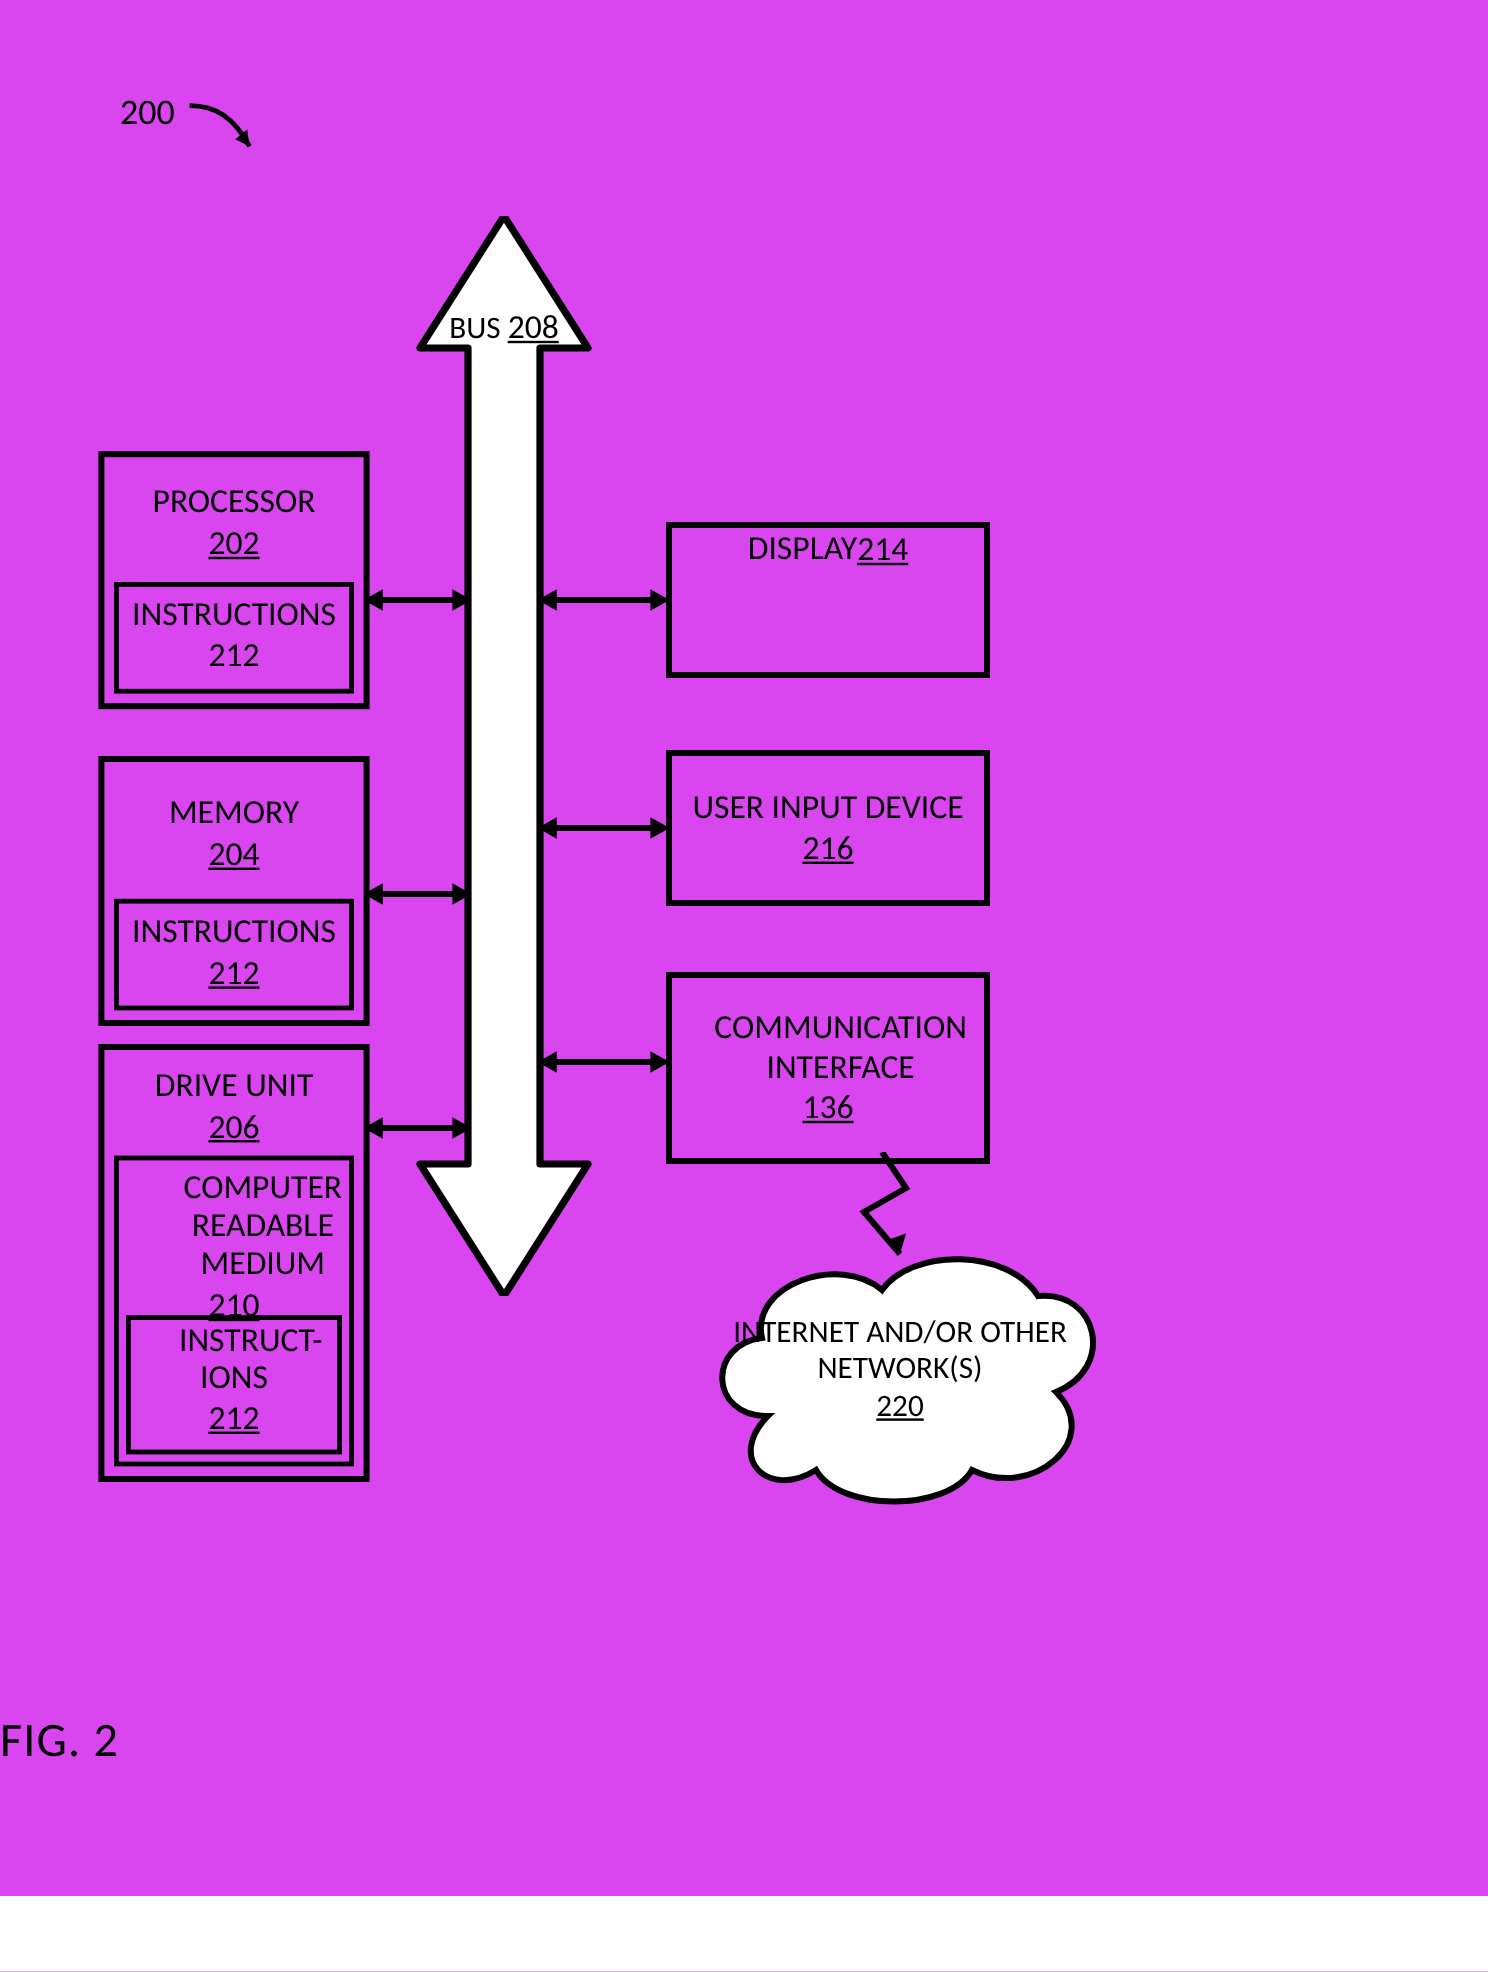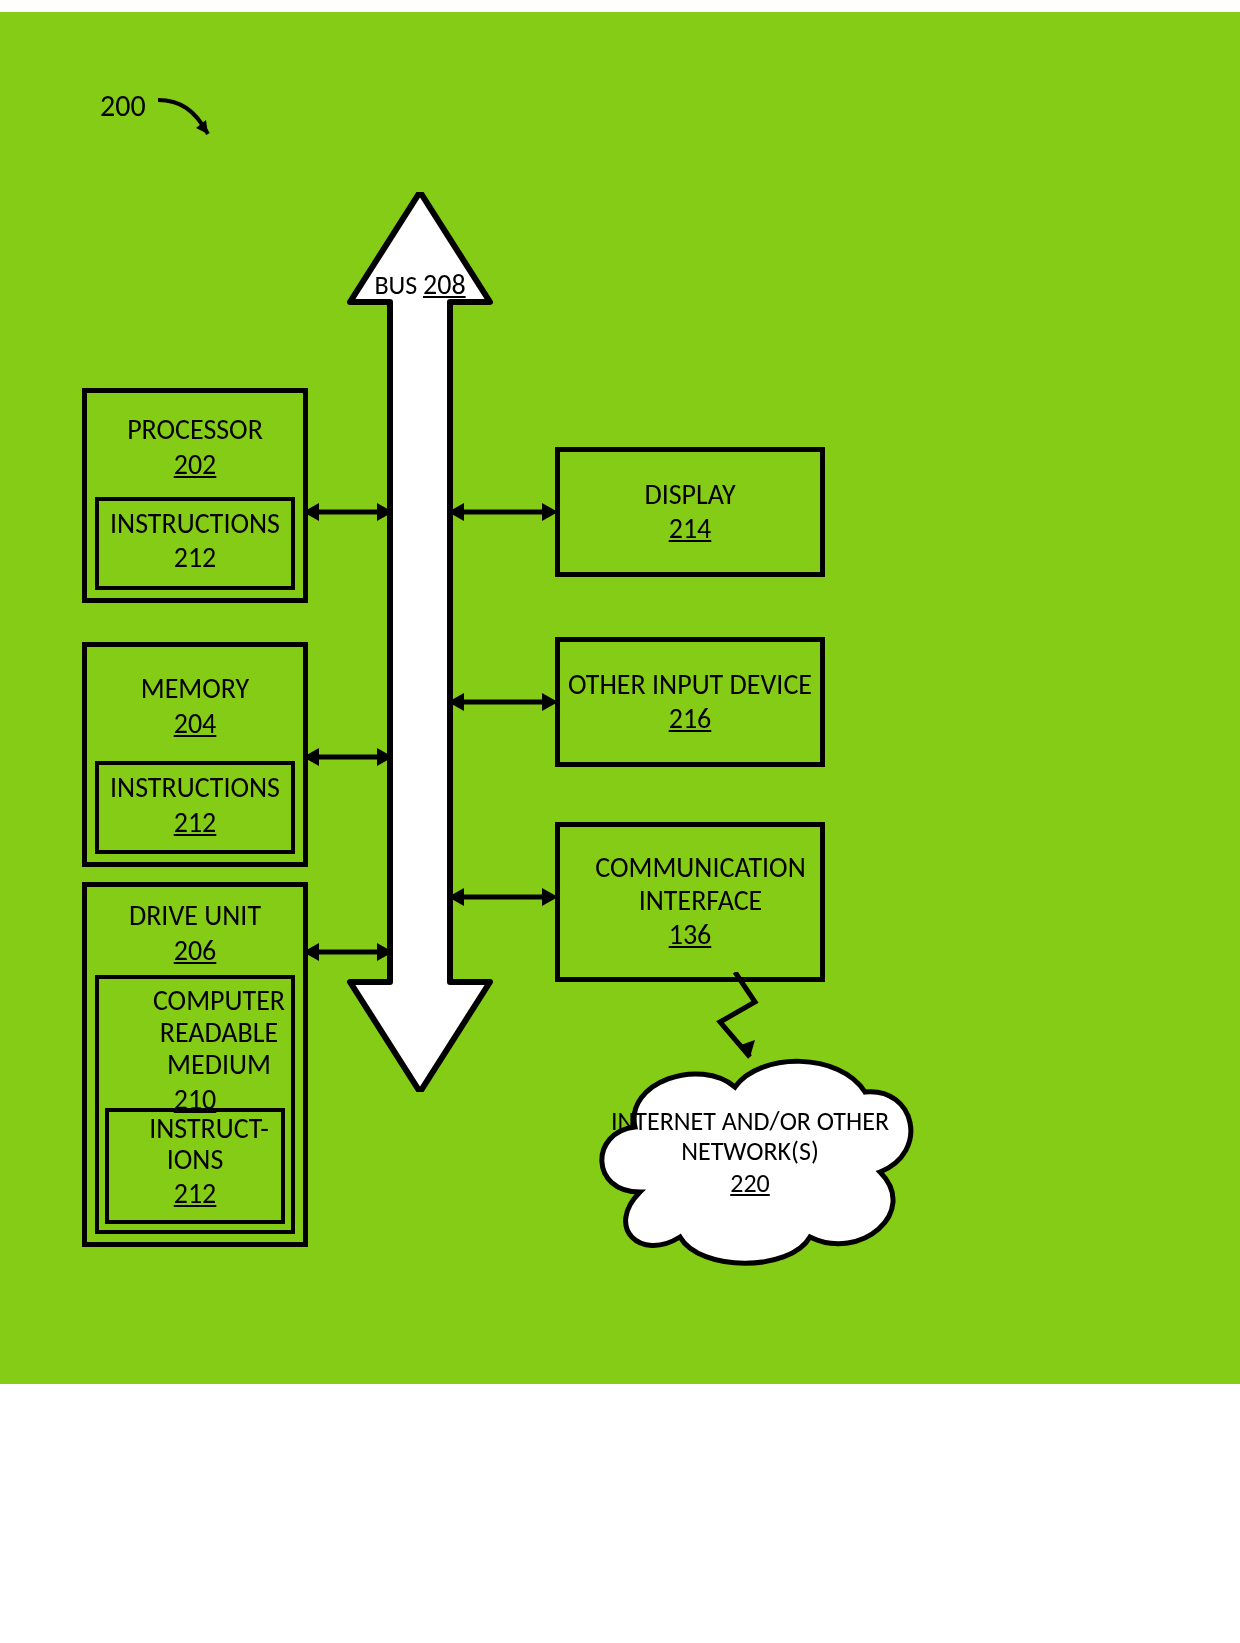--- a/index.html
+++ b/index.html
@@ -5,23 +5,22 @@
   html, body {
     margin: 0;
     padding: 0;
     background: #ffffff;
     font-family: "Calibri", "Arial", sans-serif;
     color: #000;
   }
   .page {
     position: relative;
     width: 1240px;
-    height: 1372px;
-    background: #84cc16;
-    margin-top: 12px;
+    height: 1580px;
+    background: #d946ef;
   }
   svg { display: block; }
   .label {
     font-size: 28px;
     line-height: 1.2;
     text-align: center;
   }
   .ref {
     font-size: 28px;
     text-decoration: underline;
@@ -109,32 +108,32 @@
         <div class="ref">212</div>
       </div>
     </div>
   </div>
   <svg class="abs" style="left:303px; top:925px;" width="90" height="30">
     <line x1="10" y1="15" x2="80" y2="15" stroke="#000" stroke-width="5"></line>
     <polygon points="0,15 16,6 16,24" fill="#000"></polygon>
     <polygon points="90,15 74,6 74,24" fill="#000"></polygon>
   </svg>
 
-  <div class="abs" style="left:555px; top:435px; width:260px; height:120px; border:5px solid #000; display:flex; flex-direction:column; justify-content:center;">
+  <div class="abs" style="left:555px; top:435px; width:260px; height:120px; border:5px solid #000; display:flex; flex-direction:row; justify-content:center;">
     <div class="label">DISPLAY</div>
     <div class="ref">214</div>
   </div>
   <svg class="abs" style="left:448px; top:485px;" width="110" height="30">
     <line x1="10" y1="15" x2="100" y2="15" stroke="#000" stroke-width="5"></line>
     <polygon points="0,15 16,6 16,24" fill="#000"></polygon>
     <polygon points="110,15 94,6 94,24" fill="#000"></polygon>
   </svg>
 
   <div class="abs" style="left:555px; top:625px; width:260px; height:120px; border:5px solid #000; display:flex; flex-direction:column; justify-content:center;">
-    <div class="label">OTHER INPUT DEVICE</div>
+    <div class="label">USER INPUT DEVICE</div>
     <div class="ref">216</div>
   </div>
   <svg class="abs" style="left:448px; top:675px;" width="110" height="30">
     <line x1="10" y1="15" x2="100" y2="15" stroke="#000" stroke-width="5"></line>
     <polygon points="0,15 16,6 16,24" fill="#000"></polygon>
     <polygon points="110,15 94,6 94,24" fill="#000"></polygon>
   </svg>
 
   <div class="abs" style="left:555px; top:810px; width:260px; height:150px; border:5px solid #000; display:flex; flex-direction:column; justify-content:center;">
     <div class="label" style="line-height:1.15;padding-left:21px;">COMMUNICATION INTERFACE</div>

